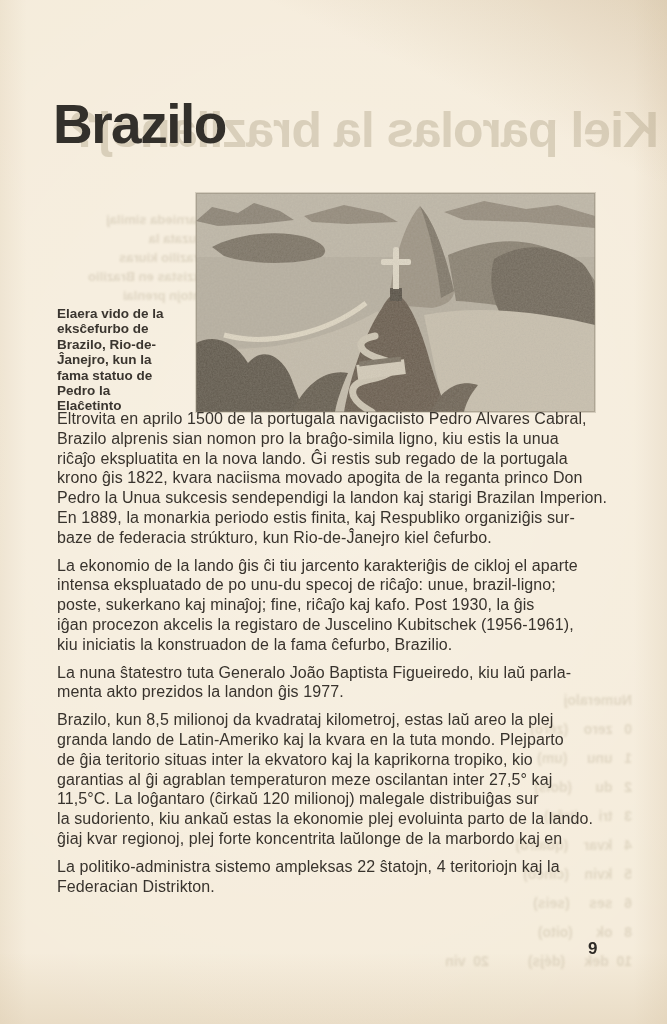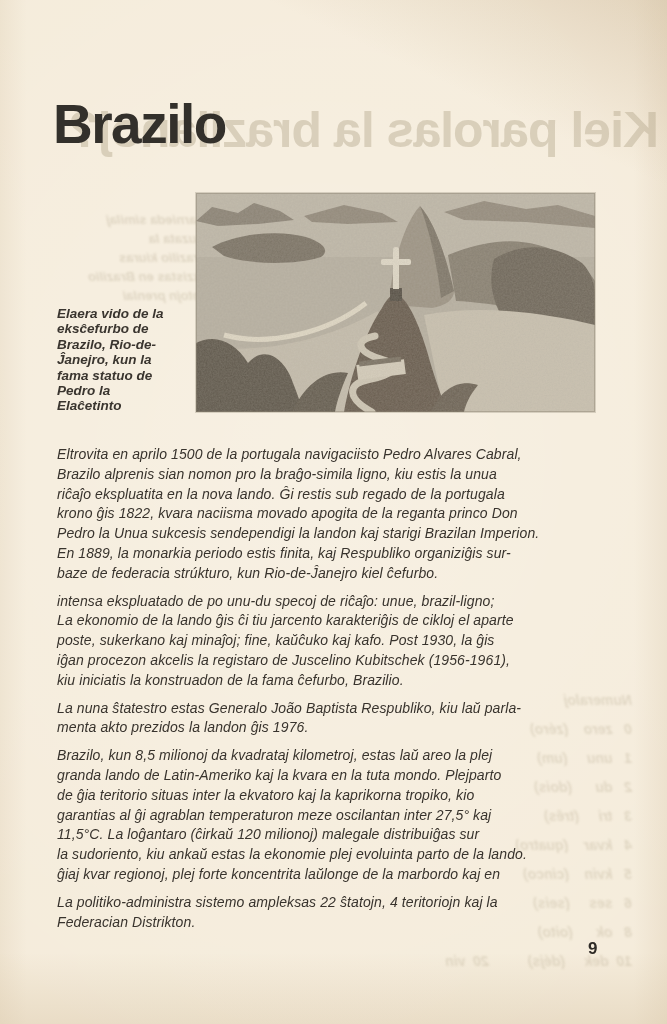--- a/index.html
+++ b/index.html
@@ -41,25 +41,25 @@
   }
   .photo{
     position:absolute;left:196px;top:193px;width:399px;height:219px;z-index:2;
     box-shadow:0 0 0 1px rgba(120,110,92,0.25);
   }
   .caption{
     position:absolute;left:57px;top:306px;width:140px;z-index:2;
     font-size:13.5px;line-height:15.4px;font-weight:700;color:#3a352f;
   }
   .body{
-    position:absolute;left:57px;top:445px;width:570px;z-index:2;
-    font-size:14px;line-height:19.8px;color:#38332d;letter-spacing:0.1px;
+    position:absolute;left:57px;top:409px;width:570px;z-index:2;
+    font-size:16px;line-height:19.8px;color:#38332d;letter-spacing:0.1px;
   }
   .para{margin:0 0 8px 0;}
-  .tline{white-space:pre;font-style:italic;}
+  .tline{white-space:pre;}
   .page-number{
     position:absolute;left:588px;top:939px;z-index:2;
     font-size:17px;font-weight:700;color:#2f2b27;
   }
 </style>
 </head>
 <body>
 
 <div class="page">
 
@@ -145,29 +145,29 @@
       <div class="para">
         <div class="tline">Eltrovita en aprilo 1500 de la portugala navigaciisto Pedro Alvares Cabral,</div>
         <div class="tline">Brazilo alprenis sian nomon pro la braĝo-simila ligno, kiu estis la unua</div>
         <div class="tline">riĉaĵo ekspluatita en la nova lando. Ĝi restis sub regado de la portugala</div>
         <div class="tline">krono ĝis 1822, kvara naciisma movado apogita de la reganta princo Don</div>
         <div class="tline">Pedro la Unua sukcesis sendependigi la landon kaj starigi Brazilan Imperion.</div>
         <div class="tline">En 1889, la monarkia periodo estis finita, kaj Respubliko organiziĝis sur-</div>
         <div class="tline">baze de federacia strúkturo, kun Rio-de-Ĵanejro kiel ĉefurbo.</div>
       </div>
       <div class="para">
+        <div class="tline">La ekonomio de la lando ĝis ĉi tiu jarcento karakteriĝis de cikloj el aparte</div>
         <div class="tline">intensa ekspluatado de po unu-du specoj de riĉaĵo: unue, brazil-ligno;</div>
-        <div class="tline">La ekonomio de la lando ĝis ĉi tiu jarcento karakteriĝis de cikloj el aparte</div>
-        <div class="tline">poste, sukerkano kaj minaĵoj; fine, kaŭĉuko kaj kafo. Post 1930, la ĝis</div>
+        <div class="tline">poste, sukerkano kaj minaĵoj; fine, riĉaĵo kaj kafo. Post 1930, la ĝis</div>
         <div class="tline">iĝan procezon akcelis la registaro de Juscelino Kubitschek (1956-1961),</div>
         <div class="tline">kiu iniciatis la konstruadon de la fama ĉefurbo, Brazilio.</div>
       </div>
       <div class="para">
-        <div class="tline">La nuna ŝtatestro estas Generalo João Baptista Respubliko, kiu laŭ parla-</div>
-        <div class="tline">menta akto prezidos la landon ĝis 1976.</div>
+        <div class="tline">La nuna ŝtatestro tuta Generalo João Baptista Figueiredo, kiu laŭ parla-</div>
+        <div class="tline">menta akto prezidos la landon ĝis 1977.</div>
       </div>
       <div class="para">
         <div class="tline">Brazilo, kun 8,5 milionoj da kvadrataj kilometroj, estas laŭ areo la plej</div>
         <div class="tline">granda lando de Latin-Ameriko kaj la kvara en la tuta mondo. Plejparto</div>
         <div class="tline">de ĝia teritorio situas inter la ekvatoro kaj la kaprikorna tropiko, kio</div>
         <div class="tline">garantias al ĝi agrablan temperaturon meze oscilantan inter 27,5° kaj</div>
         <div class="tline">11,5°C. La loĝantaro (ĉirkaŭ 120 milionoj) malegale distribuiĝas sur</div>
         <div class="tline">la sudoriento, kiu ankaŭ estas la ekonomie plej evoluinta parto de la lando.</div>
         <div class="tline">ĝiaj kvar regionoj, plej forte koncentrita laŭlonge de la marbordo kaj en</div>
       </div>

